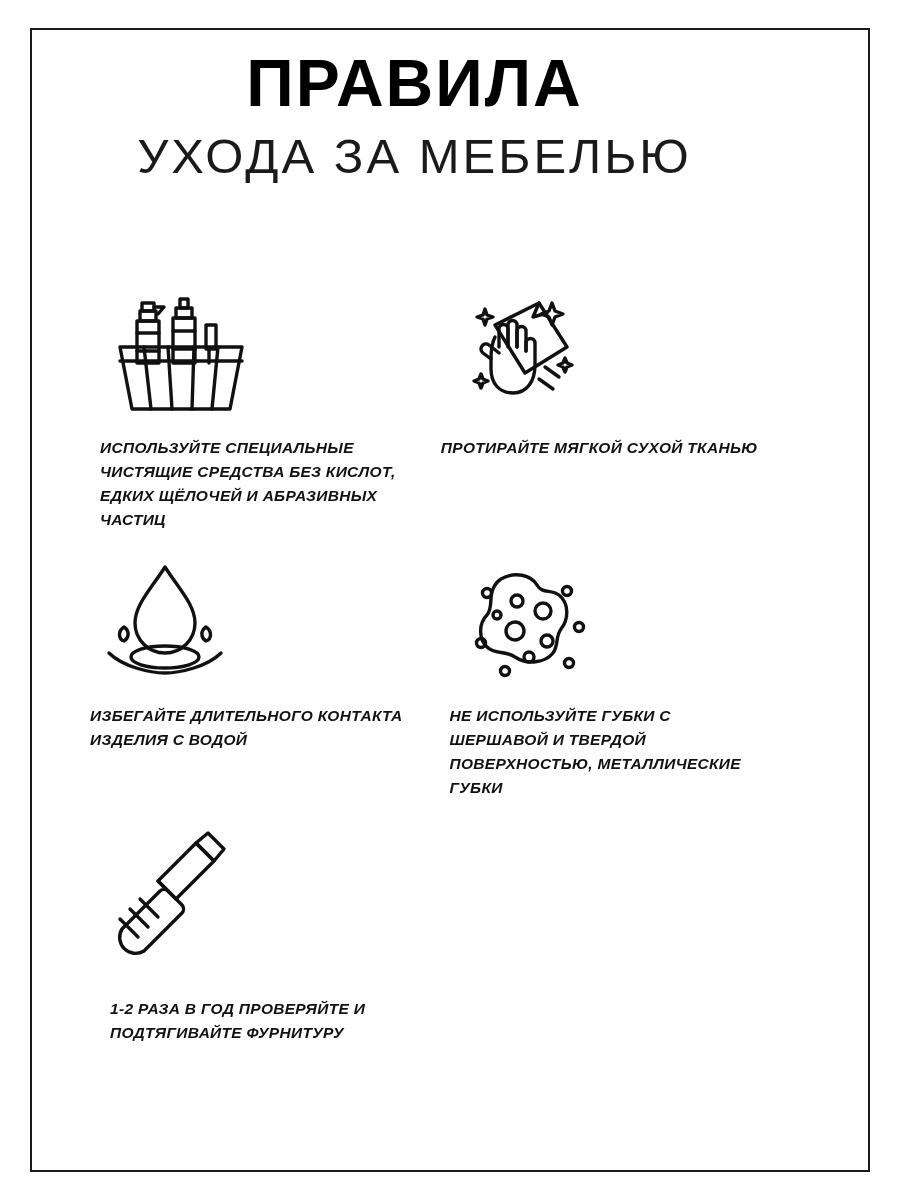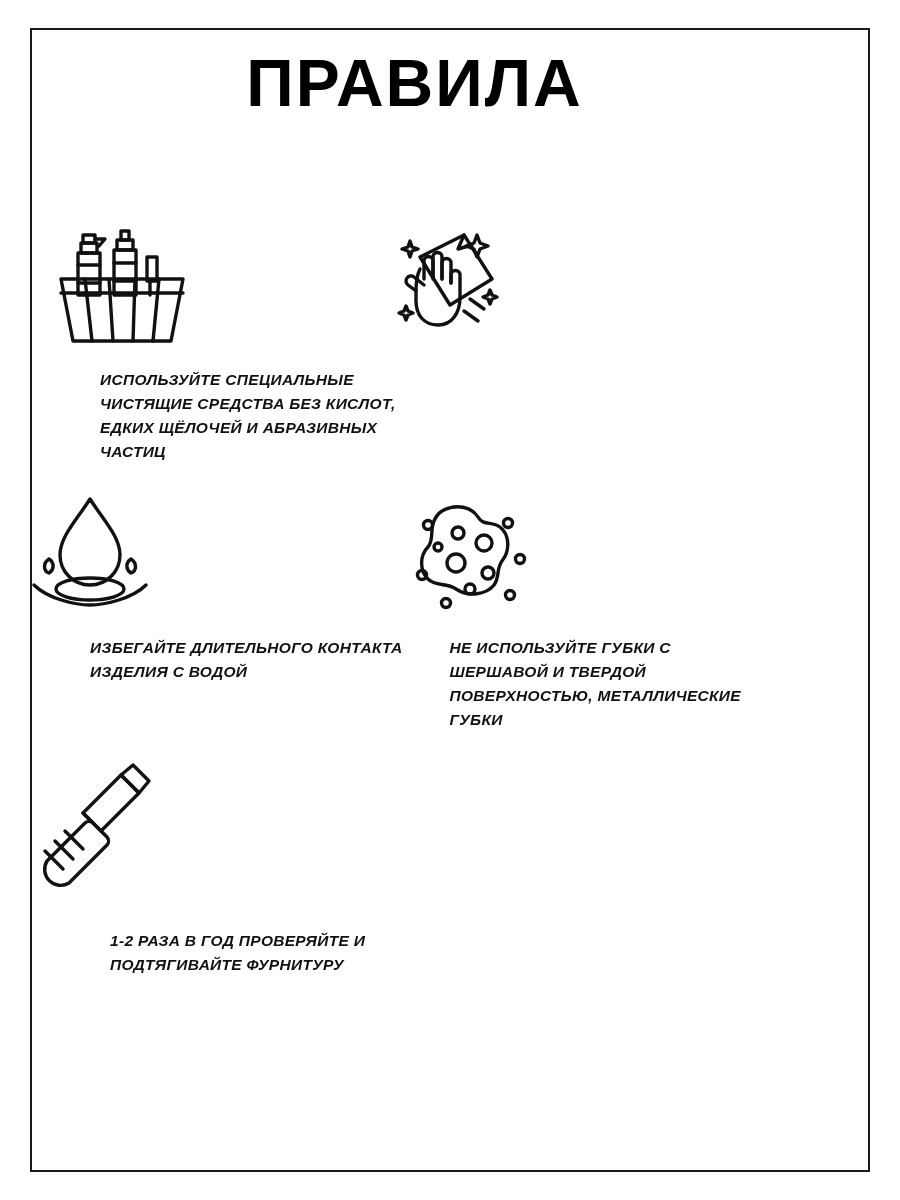--- a/index.html
+++ b/index.html
@@ -57,21 +57,21 @@
   .grid {
     margin-top: 92px;
     display: grid;
     grid-template-columns: 1fr 1fr;
     grid-template-rows: repeat(3, 268px);
     column-gap: 10px;
   }
   .cell {
     display: flex;
     flex-direction: column;
-    align-items: flex-end;
+    align-items: center;
   }
   .icon-wrap {
     width: 100%;
     height: 160px;
     display: flex;
     align-items: center;
     justify-content: center;
   }
   .icon-wrap.left-col { padding-right: 118px; }
   .icon-wrap.right-col { padding-right: 150px; }
@@ -92,20 +92,21 @@
   svg { display: block; }
 </style>
 </head>
 <body>
 
 <div class="poster">
   <div class="frame"></div>
 
   <div class="content">
     <h1 class="title-main">ПРАВИЛА</h1>
+    <h2 class="title-sub">УХОДА ЗА МЕБЕЛЬЮ</h2>
 
     <div class="grid">
 
       <div class="cell left c1">
         <div class="icon-wrap left-col">
           <svg width="150" height="150" viewBox="0 0 150 150" fill="none" stroke="#111" stroke-width="3.4" stroke-linecap="round" stroke-linejoin="round">
 
             <path d="M36 22h12v8H36z"></path>
             <path d="M48 26h10l-6 7"></path>
             <path d="M34 30h16v10H34z"></path>
@@ -148,20 +149,21 @@
 
             <path d="M110 30l3-8 3 8 8 3-8 3-3 8-3-8-8-3z"></path>
             <path d="M44 34l2-6 2 6 6 2-6 2-2 6-2-6-6-2z"></path>
             <path d="M40 98l2-5 2 5 5 2-5 2-2 5-2-5-5-2z"></path>
             <path d="M124 82l2-5 2 5 5 2-5 2-2 5-2-5-5-2z"></path>
 
             <path d="M106 86l14 10"></path>
             <path d="M100 98l14 10"></path>
           </svg>
         </div>
+        <p class="caption">ПРОТИРАЙТЕ МЯГКОЙ СУХОЙ ТКАНЬЮ</p>
       </div>
 
       <div class="cell right c4">
         <div class="icon-wrap right-col">
           <svg width="150" height="150" viewBox="0 0 150 150" fill="none" stroke="#111" stroke-width="3.4" stroke-linecap="round" stroke-linejoin="round">
             <path d="M75 18c-14 22-30 38-30 56a30 30 0 0 0 60 0c0-18-16-34-30-56z"></path>
             <ellipse cx="75" cy="108" rx="34" ry="11"></ellipse>
             <path d="M19 104c14 14 42 20 56 20s42-6 56-20"></path>
             <path d="M34 78c-6 4-6 12 0 14 5-3 6-10 0-14z"></path>
             <path d="M116 78c6 4 6 12 0 14-5-3-6-10 0-14z"></path>

